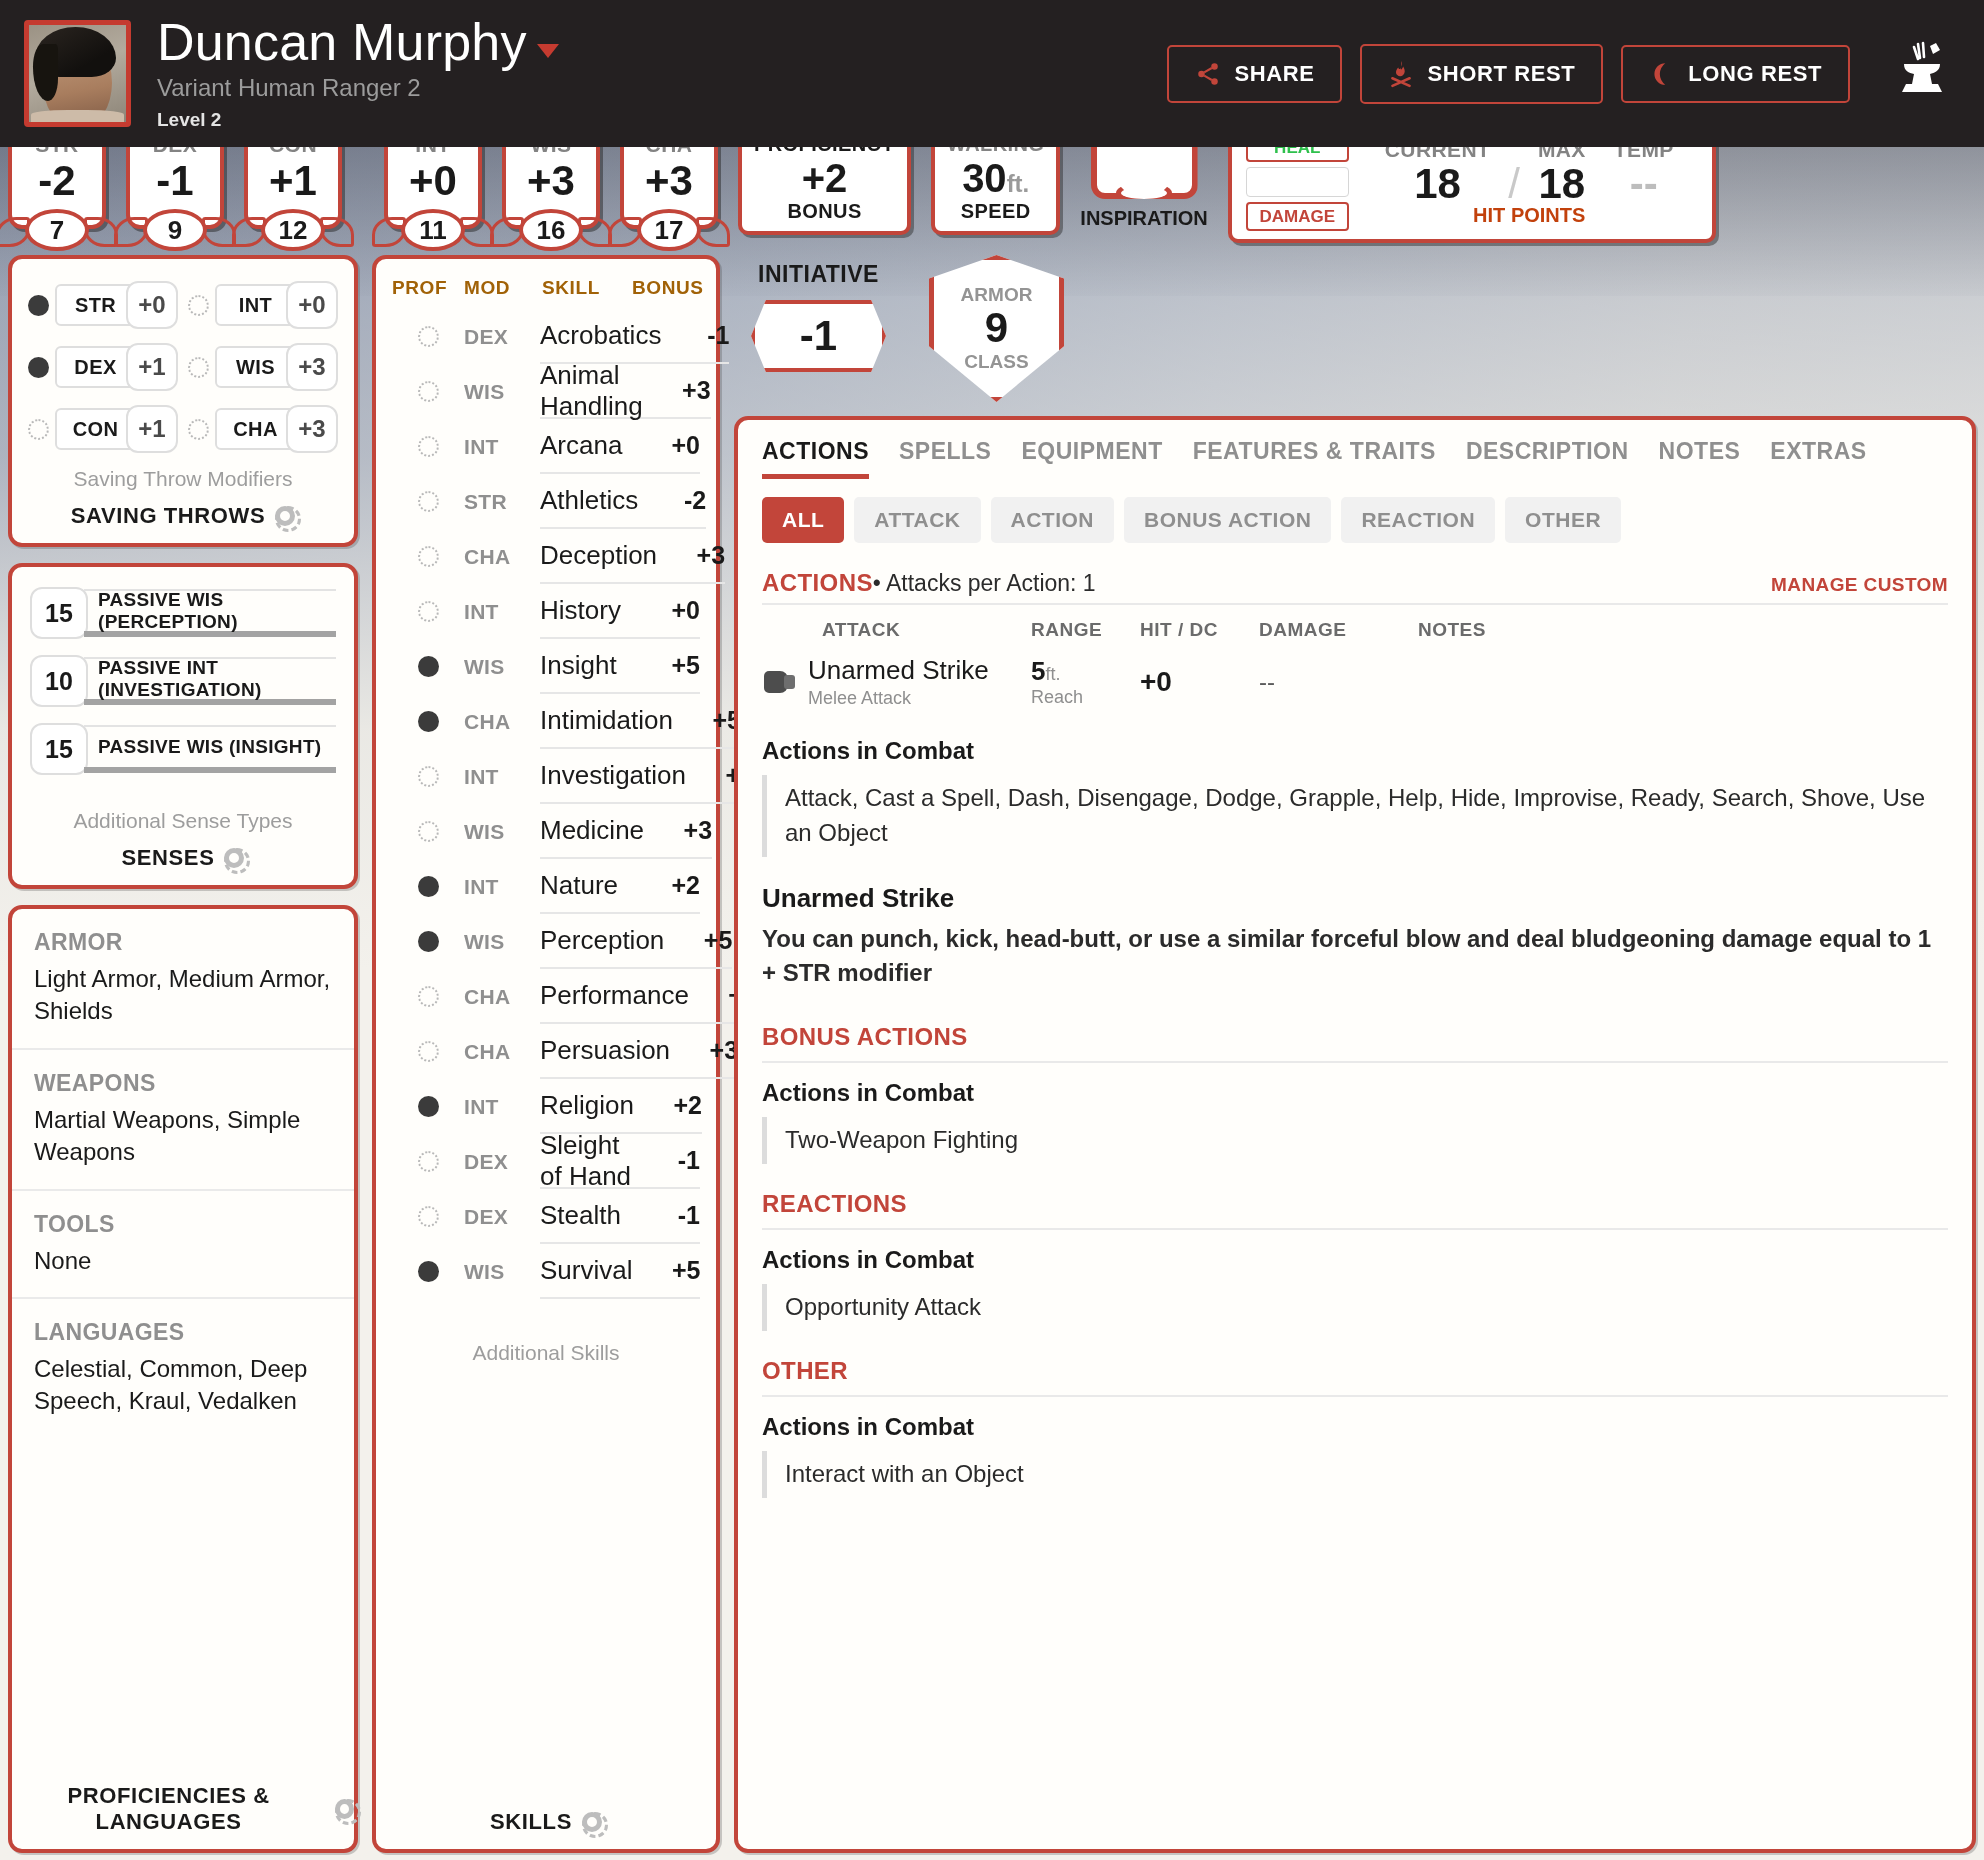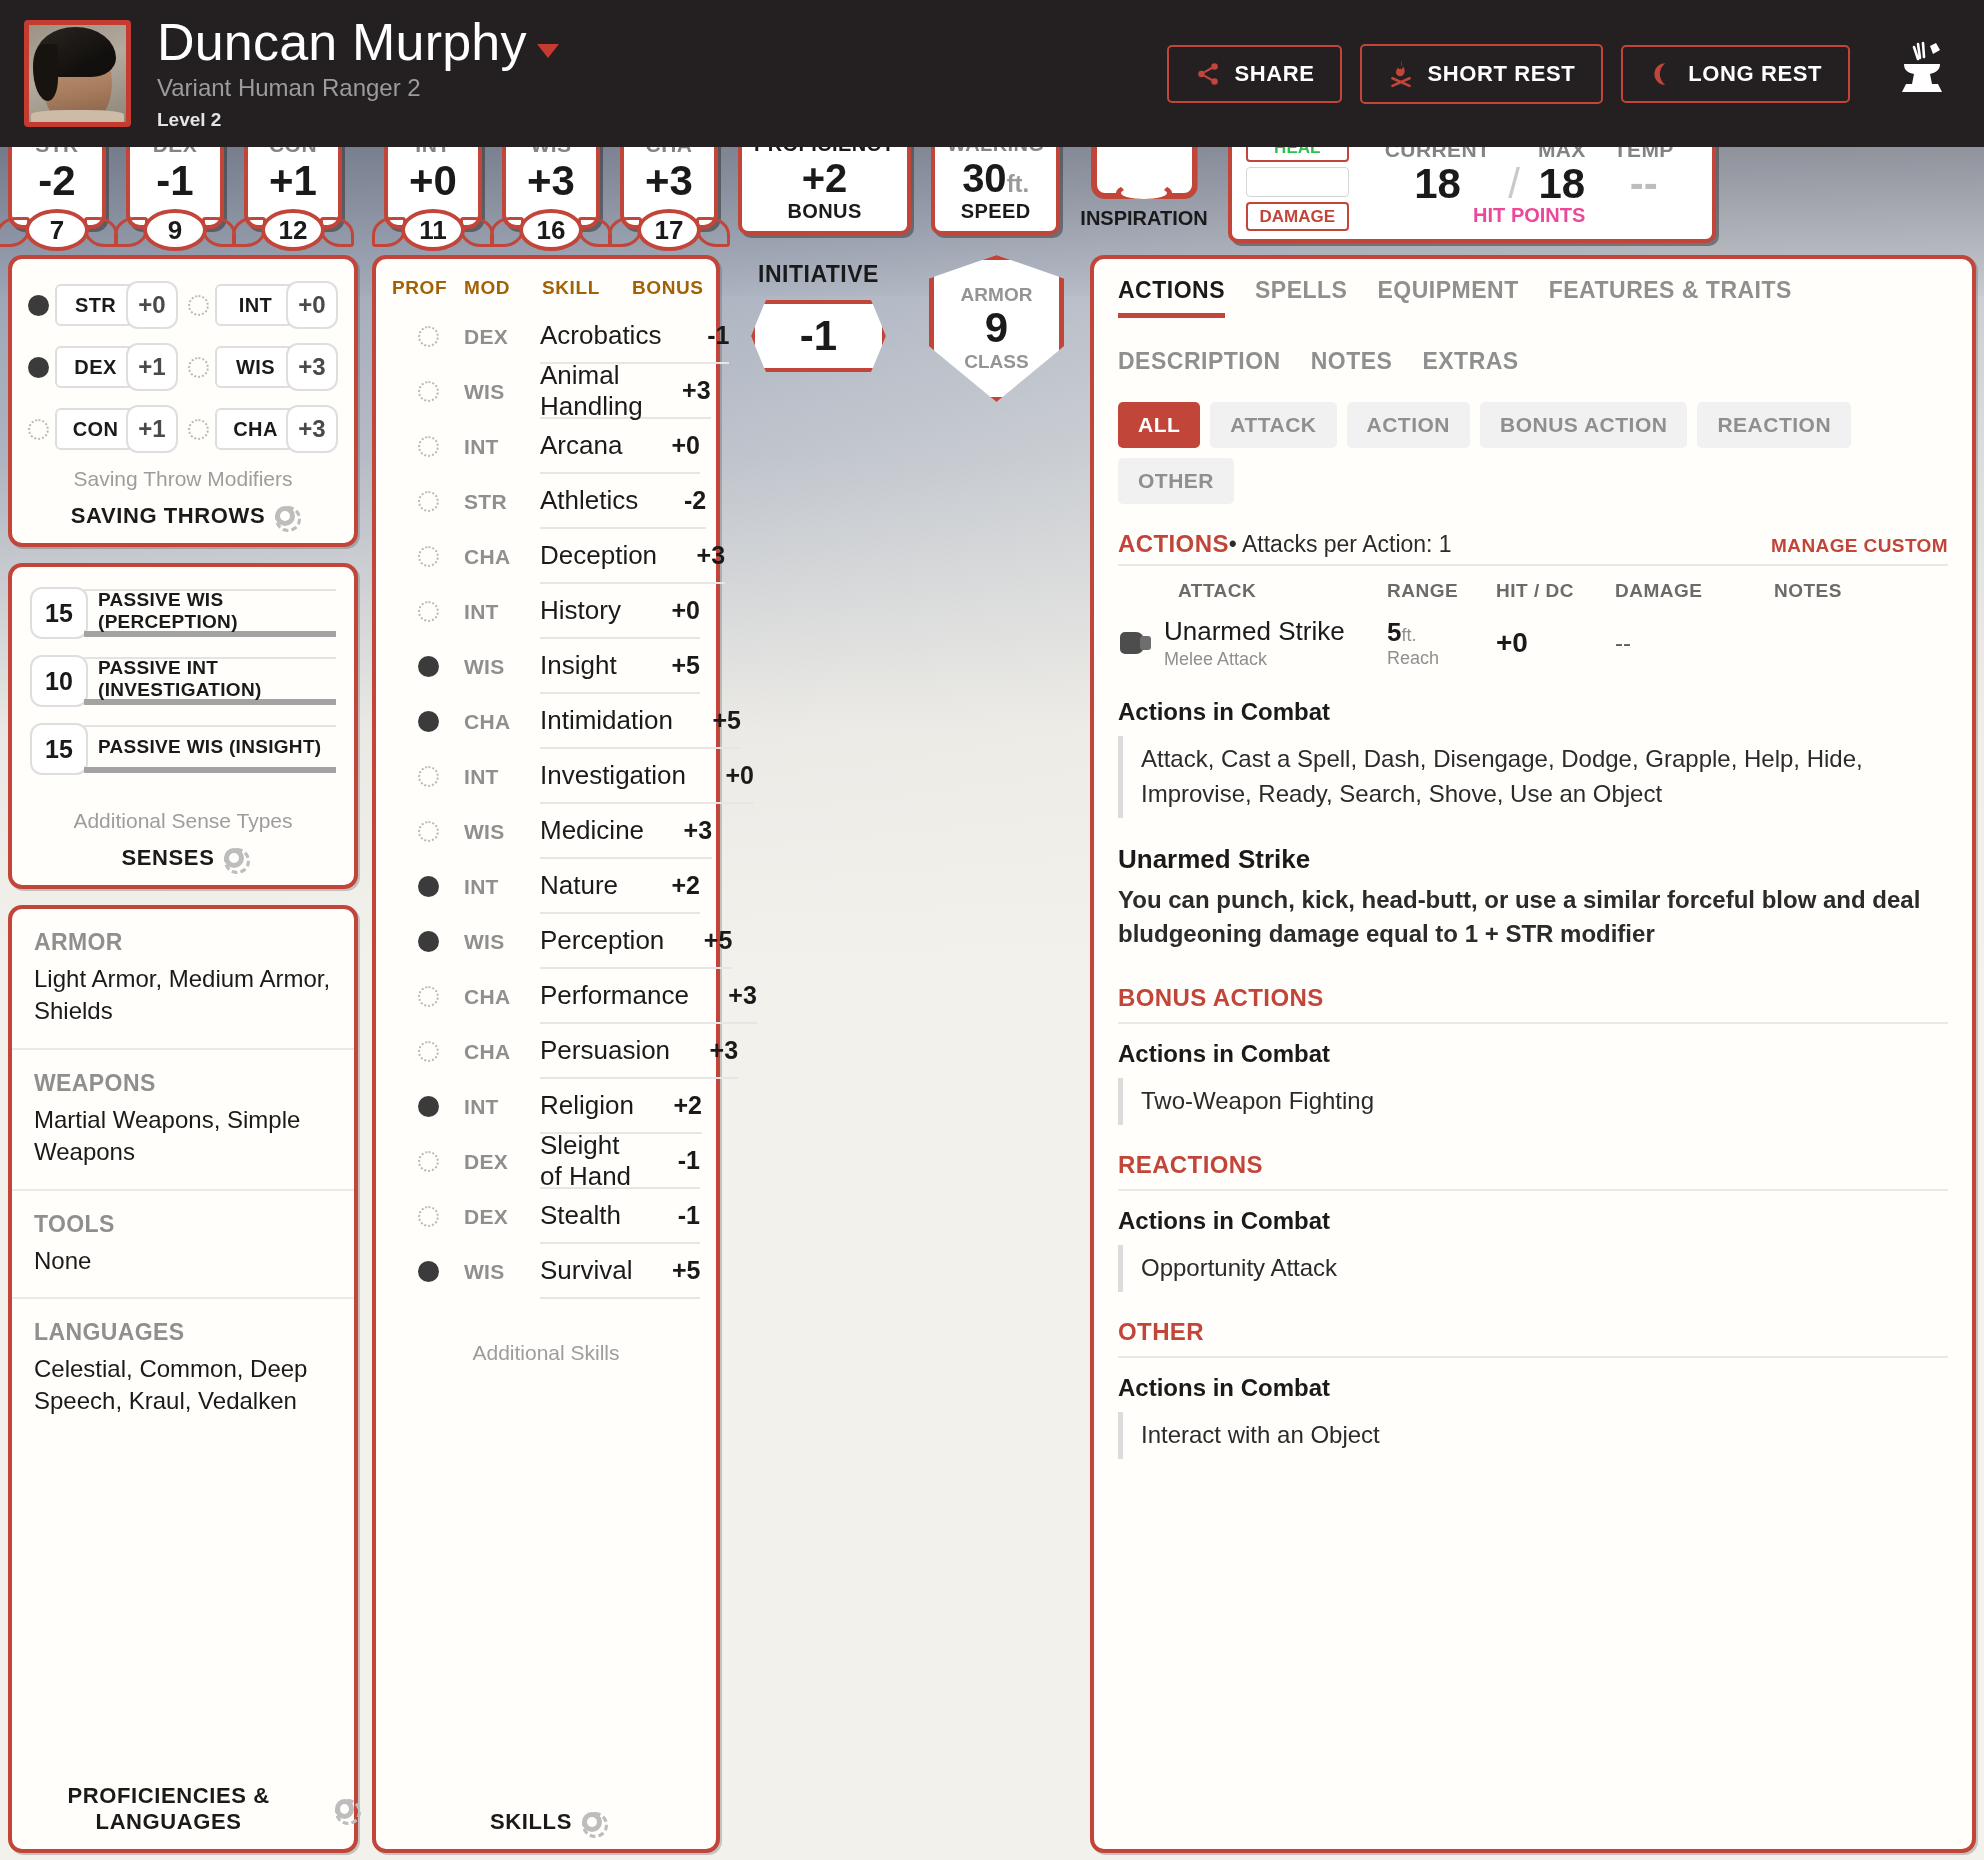--- a/index.html
+++ b/index.html
@@ -147,30 +147,30 @@
   }
   .hp-btn.heal { color: #2ec04c; }
   .hp-btn.damage { color: #c2453a; }
   .hp-input { width: 103px; height: 30px; border: 1px solid #d6d6d6; border-radius: 4px; background:#fff; }
   .hp-cols { display: flex; align-items: flex-start; }
   .hp-col { text-align: center; padding: 0 14px; }
   .hp-col .hl { font-size: 21px; font-weight: bold; color: #838383; letter-spacing: 0.4px; }
   .hp-col .hv { font-size: 42px; font-weight: bold; color: #1a1a1a; line-height: 1.05; }
   .hp-col .hv.dim { color: #bdbdbd; }
   .hp-slash { font-size: 42px; font-weight: 300; color: #c9c9c9; padding: 22px 4px 0; }
-  .hp-points { font-size: 20px; font-weight: bold; color: #ec4899; text-align: center; margin-top: -4px; }
+  .hp-points { font-size: 20px; font-weight: bold; color: #c2410c; text-align: center; margin-top: -4px; }
 
   
   .body-grid {
     position: absolute; top: 255px; left: 8px; right: 8px; bottom: 8px;
     display: flex; gap: 14px; z-index: 5;
   }
   .col-left { width: 350px; display: flex; flex-direction: column; gap: 16px; }
   .col-mid { width: 348px; }
-  .col-right { flex: 1; display: flex; gap: 14px; border-radius: 28px; }
+  .col-right { flex: 1; display: flex; flex-direction: column; gap: 14px; border-radius: 28px; }
 
   .panel {
     background: #fffefb; border: 4px solid #c2453a; border-radius: 14px;
     position: relative; box-shadow: 2px 2px 0 rgba(60,60,60,.25);
   }
   .panel-title {
     text-align: center; font-size: 22px; font-weight: bold; color: #1a1a1a;
     letter-spacing: 0.6px; padding: 12px 0 14px; display:flex;
     align-items:center; justify-content:center; gap: 10px;
   }

